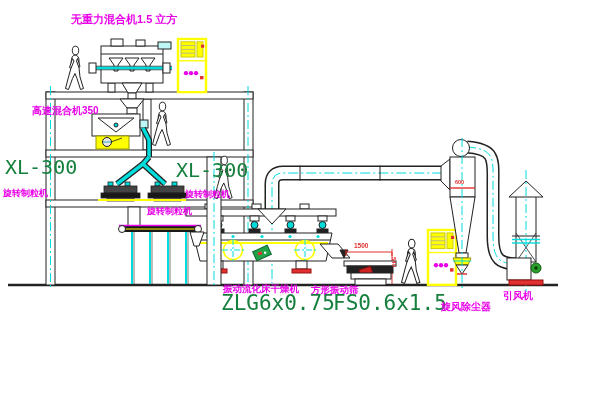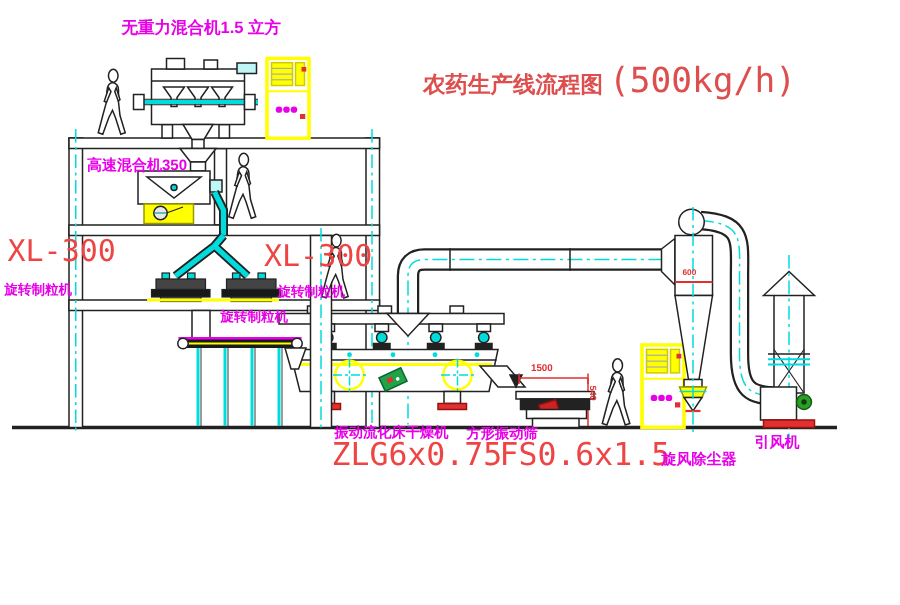--- a/index.html
+++ b/index.html
@@ -3,24 +3,24 @@
 <meta charset="utf-8">
 <style>
   html,body{margin:0;padding:0;background:#fff;}
   #canvas{
     position:relative;width:600px;height:403px;background:#ffffff;
     overflow:hidden;font-family:"Liberation Sans","DejaVu Sans",sans-serif;
   }
   #art{position:absolute;left:0;top:0;}
   .lbl{position:absolute;white-space:nowrap;line-height:1;}
   .mag{color:#e800e8;font-weight:bold;}
-  .model{color:#ef4444;font-weight:normal;font-family:"DejaVu Sans Mono","Liberation Mono",monospace;letter-spacing:0px;}
+  .model{color:#15803d;font-weight:normal;font-family:"DejaVu Sans Mono","Liberation Mono",monospace;letter-spacing:0px;}
   .red{color:#e03030;}
-  .lbl-gravity-mixer{left:81px;top:14px;font-size:11px;text-align:right;}
-  .lbl-hs-mixer{left:58px;top:106px;font-size:10px;}
+  .lbl-gravity-mixer{left:71px;top:14px;font-size:11px;text-align:right;}
+  .lbl-hs-mixer{left:32px;top:106px;font-size:10px;}
   .lbl-xl-left{left:5px;top:157px;font-size:20px;}
   .lbl-gran-left{left:3px;top:189px;font-size:9px;}
   .lbl-xl-right{left:176px;top:160px;font-size:20px;}
   .lbl-gran-right{left:185px;top:190px;font-size:9px;}
   .lbl-belt{left:147px;top:207px;font-size:9px;}
   .lbl-dryer-name{left:223px;top:284px;font-size:9.5px;}
   .lbl-dryer-model{left:221px;top:293px;font-size:21px;}
   .lbl-screen-name{left:311px;top:285px;font-size:9.5px;}
   .lbl-screen-model{left:333px;top:293px;font-size:21px;}
   .lbl-cyclone{left:441px;top:292px;font-size:10px;margin-top:10px;}
@@ -276,24 +276,20 @@
         <use href="#person" transform="translate(151,102)"></use>
       </g>
   <g>
         <use href="#person" transform="translate(213,156) scale(0.98)"></use>
       </g>
   <g>
         <use href="#person" transform="translate(400,239) scale(1.02)"></use>
       </g>
 </svg>
 
-<div class="lbl title">
-  <span class="t-cn">农药生产线流程图</span>
-  <span class="t-cap">(500kg/h)</span>
-</div>
 
 <div class="lbl mag lbl-gravity-mixer">无重力混合机1.5 立方</div>
 <div class="lbl mag lbl-hs-mixer">高速混合机350</div>
 
 <div class="lbl model lbl-xl-left">XL-300</div>
 <div class="lbl mag lbl-gran-left">旋转制粒机</div>
 <div class="lbl model lbl-xl-right">XL-300</div>
 <div class="lbl mag lbl-gran-right">旋转制粒机</div>
 
 <div class="lbl mag lbl-belt">旋转制粒机</div>

